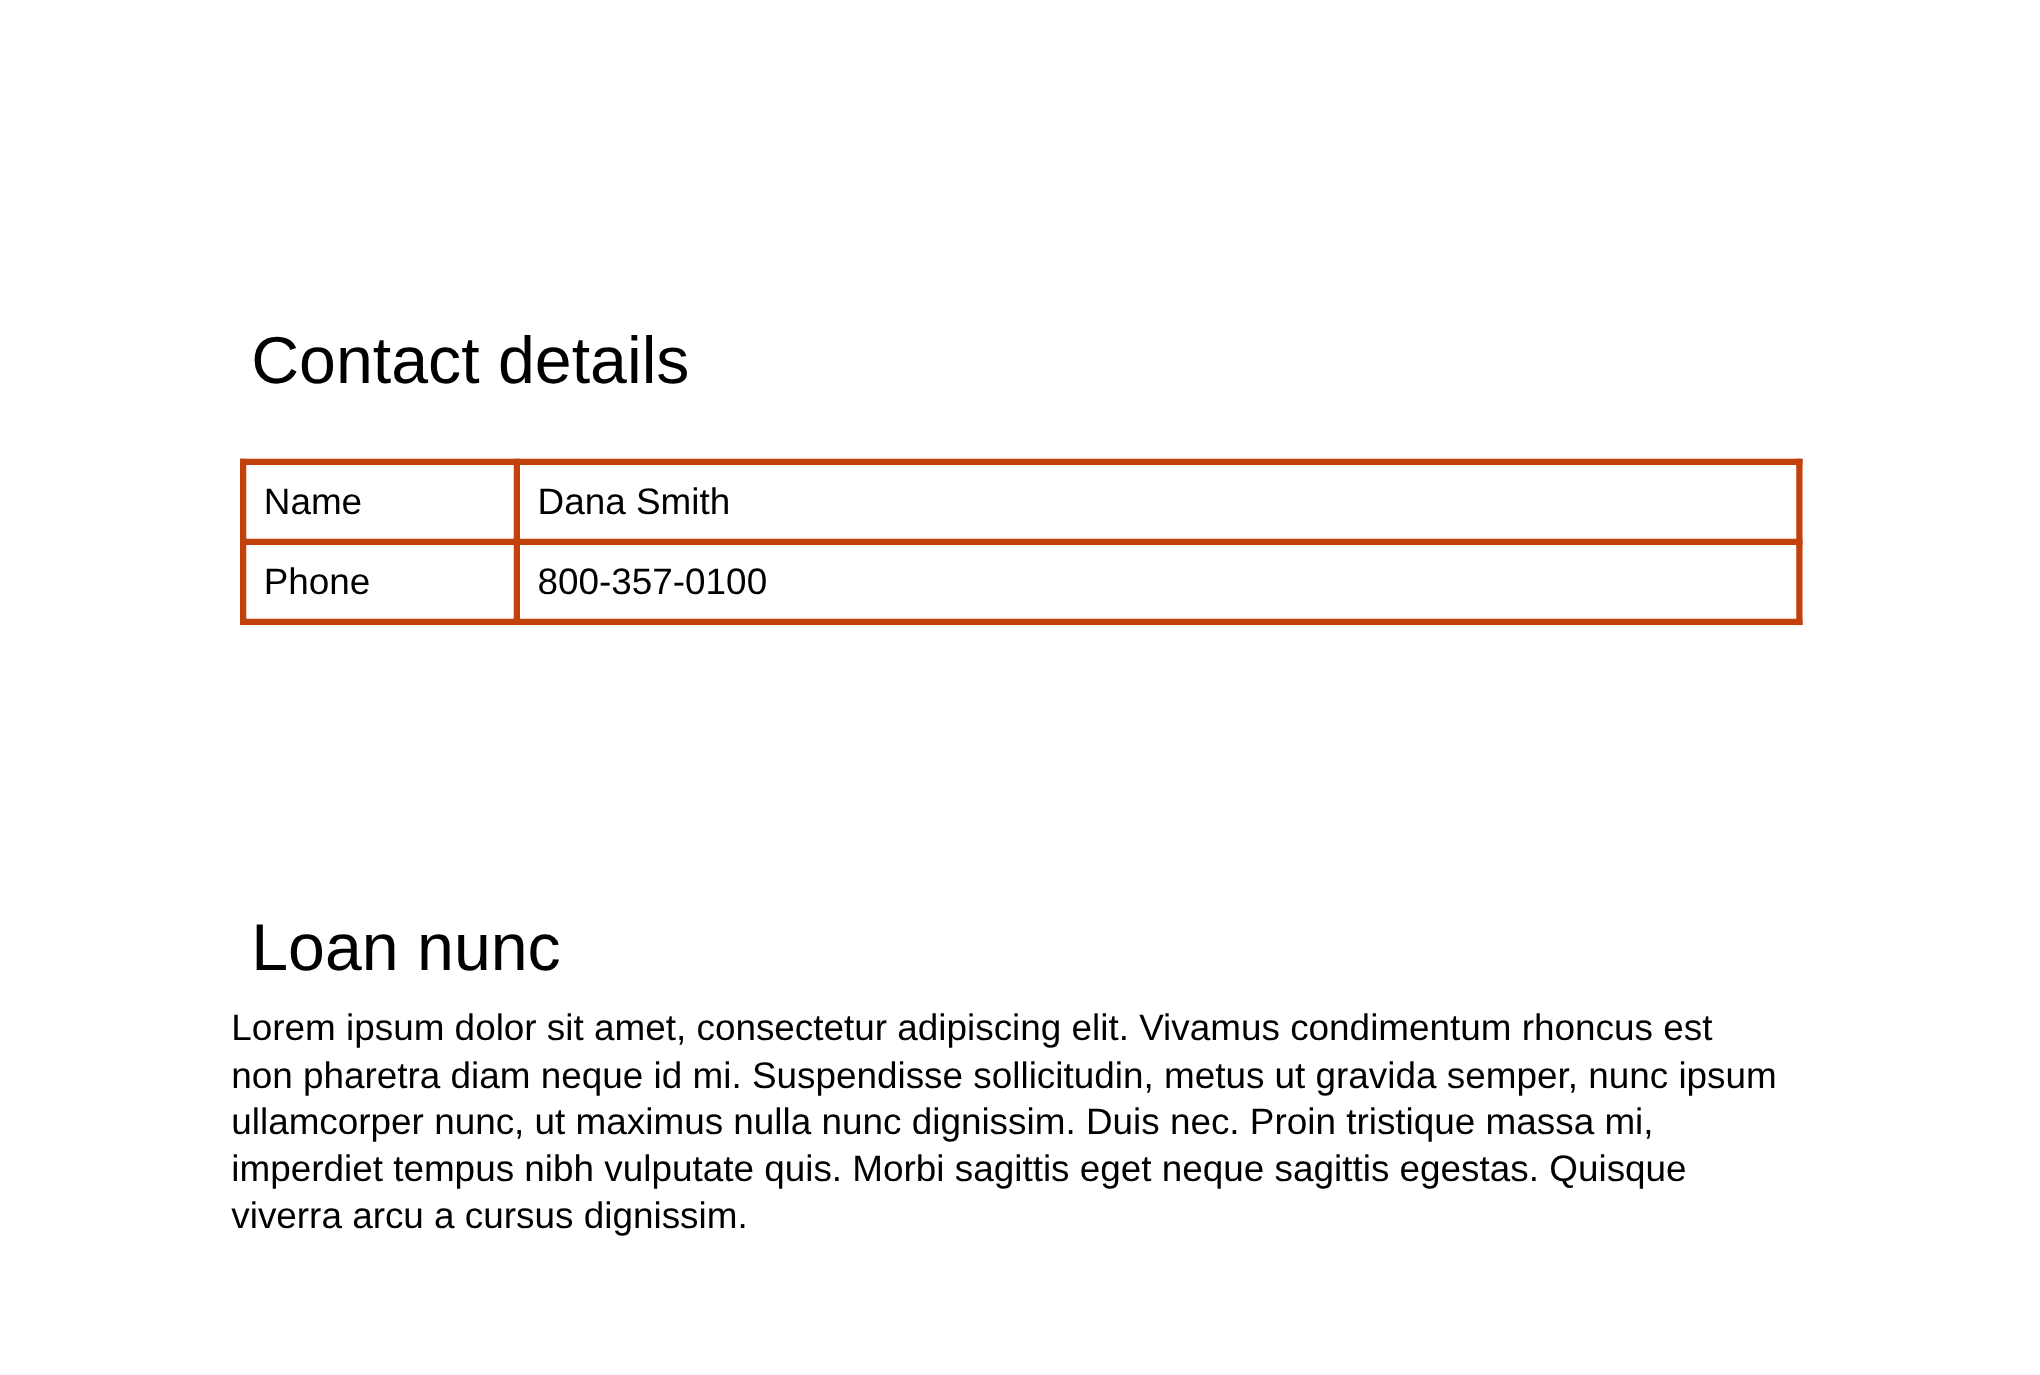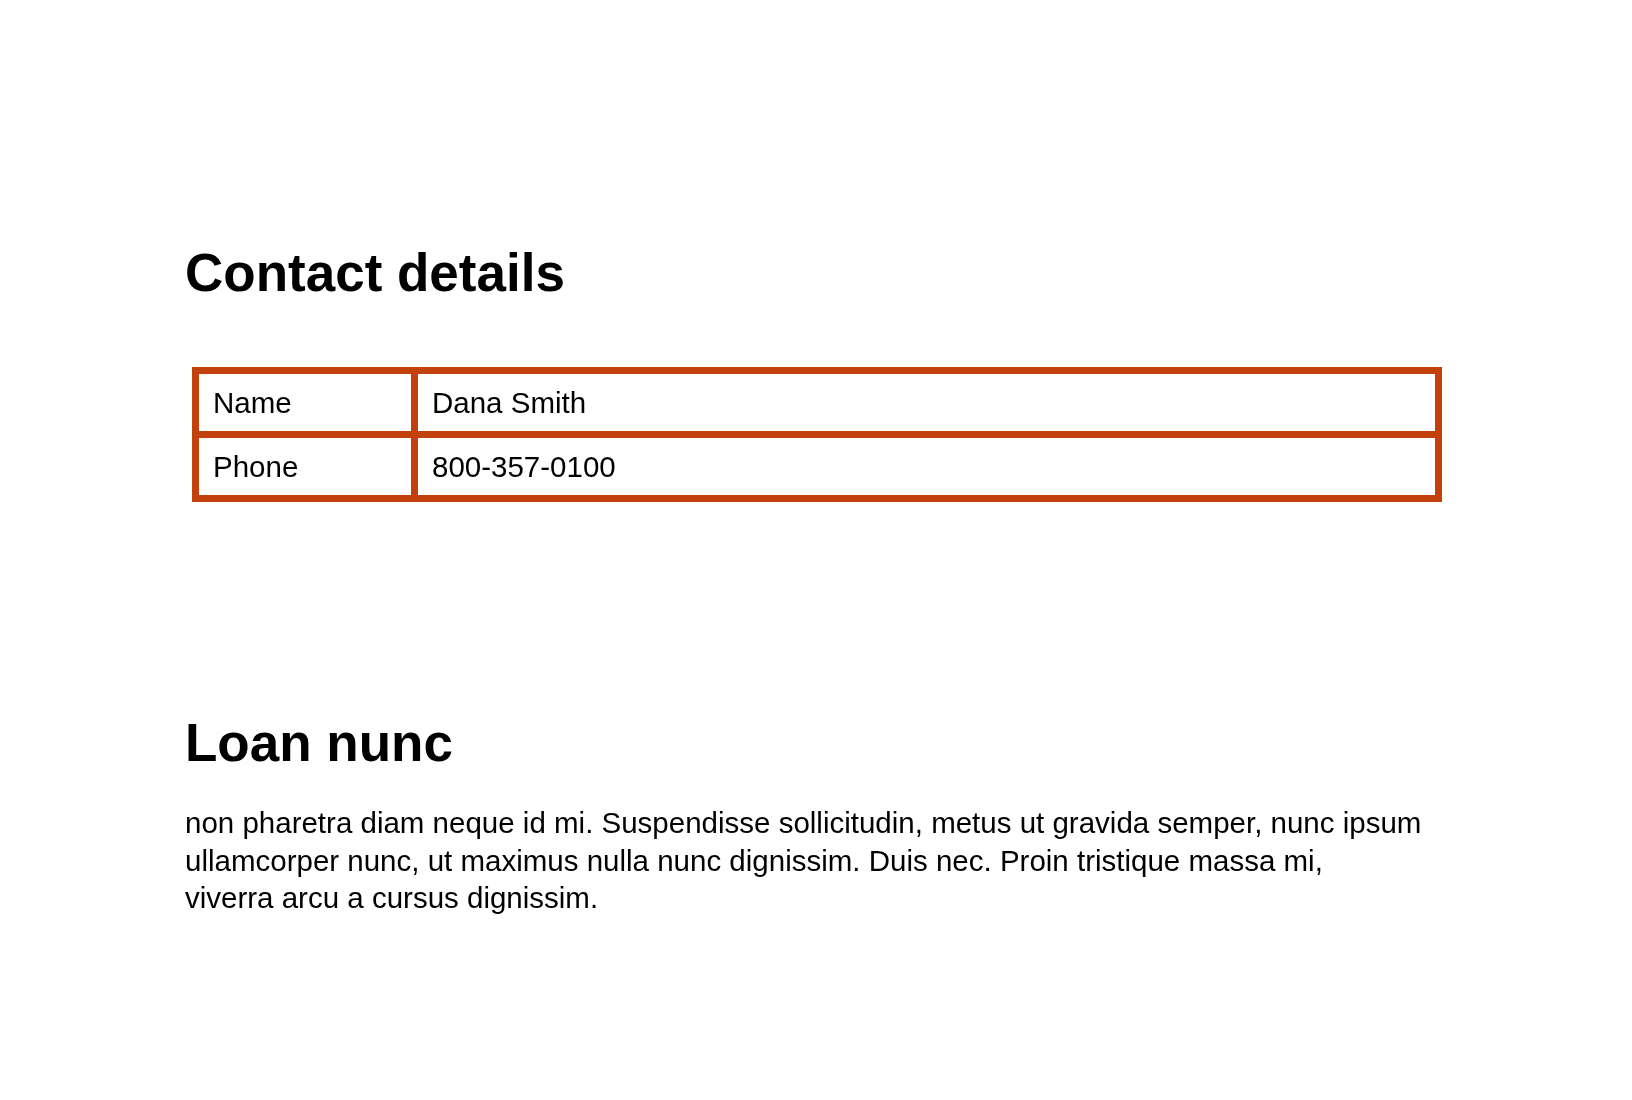--- a/index.html
+++ b/index.html
@@ -11,41 +11,41 @@
     position: relative;
     width: 1632px;
     height: 1100px;
     background: #ffffff;
     color: #000000;
     font-family: "Liberation Sans", sans-serif;
     overflow: hidden;
   }
   .doc-heading {
     position: absolute;
-    margin: 0;
+    margin: 16px;
     font-size: 53px;
-    font-weight: 700;
+    font-weight: 400;
     line-height: 1.2;
     color: #000000;
     white-space: nowrap;
     text-align: right;
   }
   .contact-heading { left: 185px; top: 241px; }
   .loan-heading    { left: 185px; top: 711px; }
 
   .contact-table {
     position: absolute;
     left: 192px;
     top: 367px;
     width: 1250px;
     border-collapse: collapse;
     table-layout: fixed;
   }
   .contact-table td {
-    border: 7px solid #c2410c;
+    border: 5px solid #c2410c;
     box-sizing: border-box;
     height: 64px;
     vertical-align: middle;
     font-size: 29.5px;
     line-height: 37.5px;
     padding: 0 10px 0 14px;
     color: #000000;
     overflow: hidden;
     white-space: nowrap;
   }
@@ -80,18 +80,20 @@
       <tr>
         <td class="label-col">Phone</td>
         <td>800-357-0100</td>
       </tr>
     </tbody>
   </table>
 
   <h1 class="doc-heading loan-heading">Loan nunc</h1>
 
   <div class="paragraph">
+    <div class="para-line">Lorem ipsum dolor sit amet, consectetur adipiscing elit. Vivamus condimentum rhoncus est</div>
     <div class="para-line">non pharetra diam neque id mi. Suspendisse sollicitudin, metus ut gravida semper, nunc ipsum</div>
     <div class="para-line">ullamcorper nunc, ut maximus nulla nunc dignissim. Duis nec. Proin tristique massa mi,</div>
+    <div class="para-line">imperdiet tempus nibh vulputate quis. Morbi sagittis eget neque sagittis egestas. Quisque</div>
     <div class="para-line">viverra arcu a cursus dignissim.</div>
   </div>
 
 </div>
 
 </body></html>

